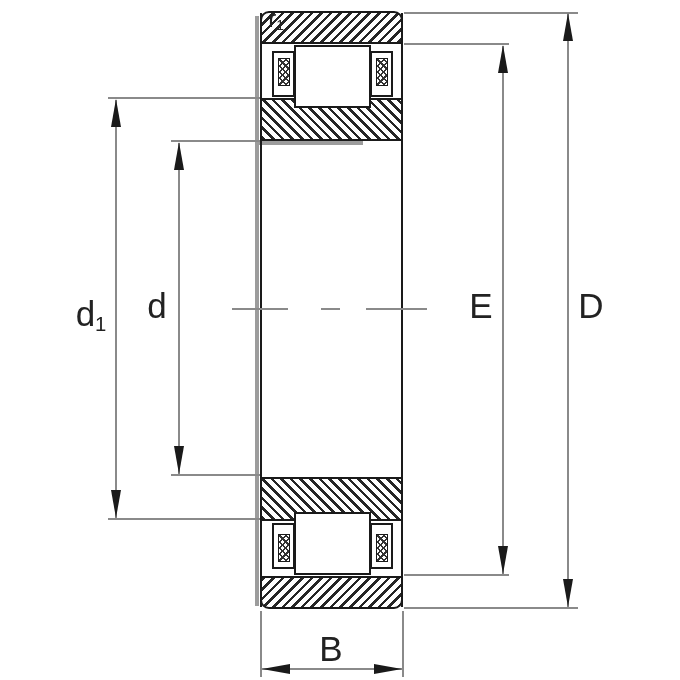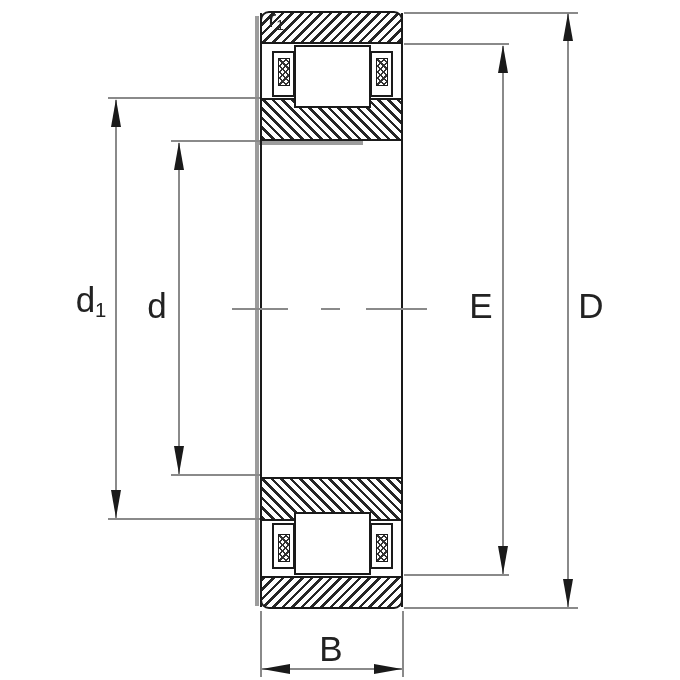--- a/index.html
+++ b/index.html
@@ -80,21 +80,21 @@
 
   <div class="abs dimln" style="left:232px;top:308px;width:56px;height:2px;"></div>
   <div class="abs dimln" style="left:321px;top:308px;width:19px;height:2px;"></div>
   <div class="abs dimln" style="left:366px;top:308px;width:61px;height:2px;"></div>
 
   <div class="abs dimln" style="left:108px;top:97px;width:152px;height:2px;"></div>
   <div class="abs dimln" style="left:108px;top:518px;width:152px;height:2px;"></div>
   <div class="abs dimln" style="left:115px;top:100px;width:2px;height:419px;"></div>
   <div class="arr arr-up" style="left:111px;top:99px;"></div>
   <div class="arr arr-down" style="left:111px;top:490px;"></div>
-  <div class="lbl" style="left:91px;top:301px;"><span>d</span><span class="sub">1</span></div>
+  <div class="lbl" style="left:91px;top:315px;"><span>d</span><span class="sub">1</span></div>
 
   <div class="abs dimln" style="left:171px;top:140px;width:89px;height:2px;"></div>
   <div class="abs dimln" style="left:171px;top:474px;width:89px;height:2px;"></div>
   <div class="abs dimln" style="left:178px;top:143px;width:2px;height:333px;"></div>
   <div class="arr arr-up" style="left:174px;top:142px;"></div>
   <div class="arr arr-down" style="left:174px;top:446px;"></div>
   <div class="lbl" style="left:157px;top:305px;"><span>d</span></div>
 
   <div class="abs dimln" style="left:404px;top:43px;width:105px;height:2px;"></div>
   <div class="abs dimln" style="left:404px;top:574px;width:105px;height:2px;"></div>

